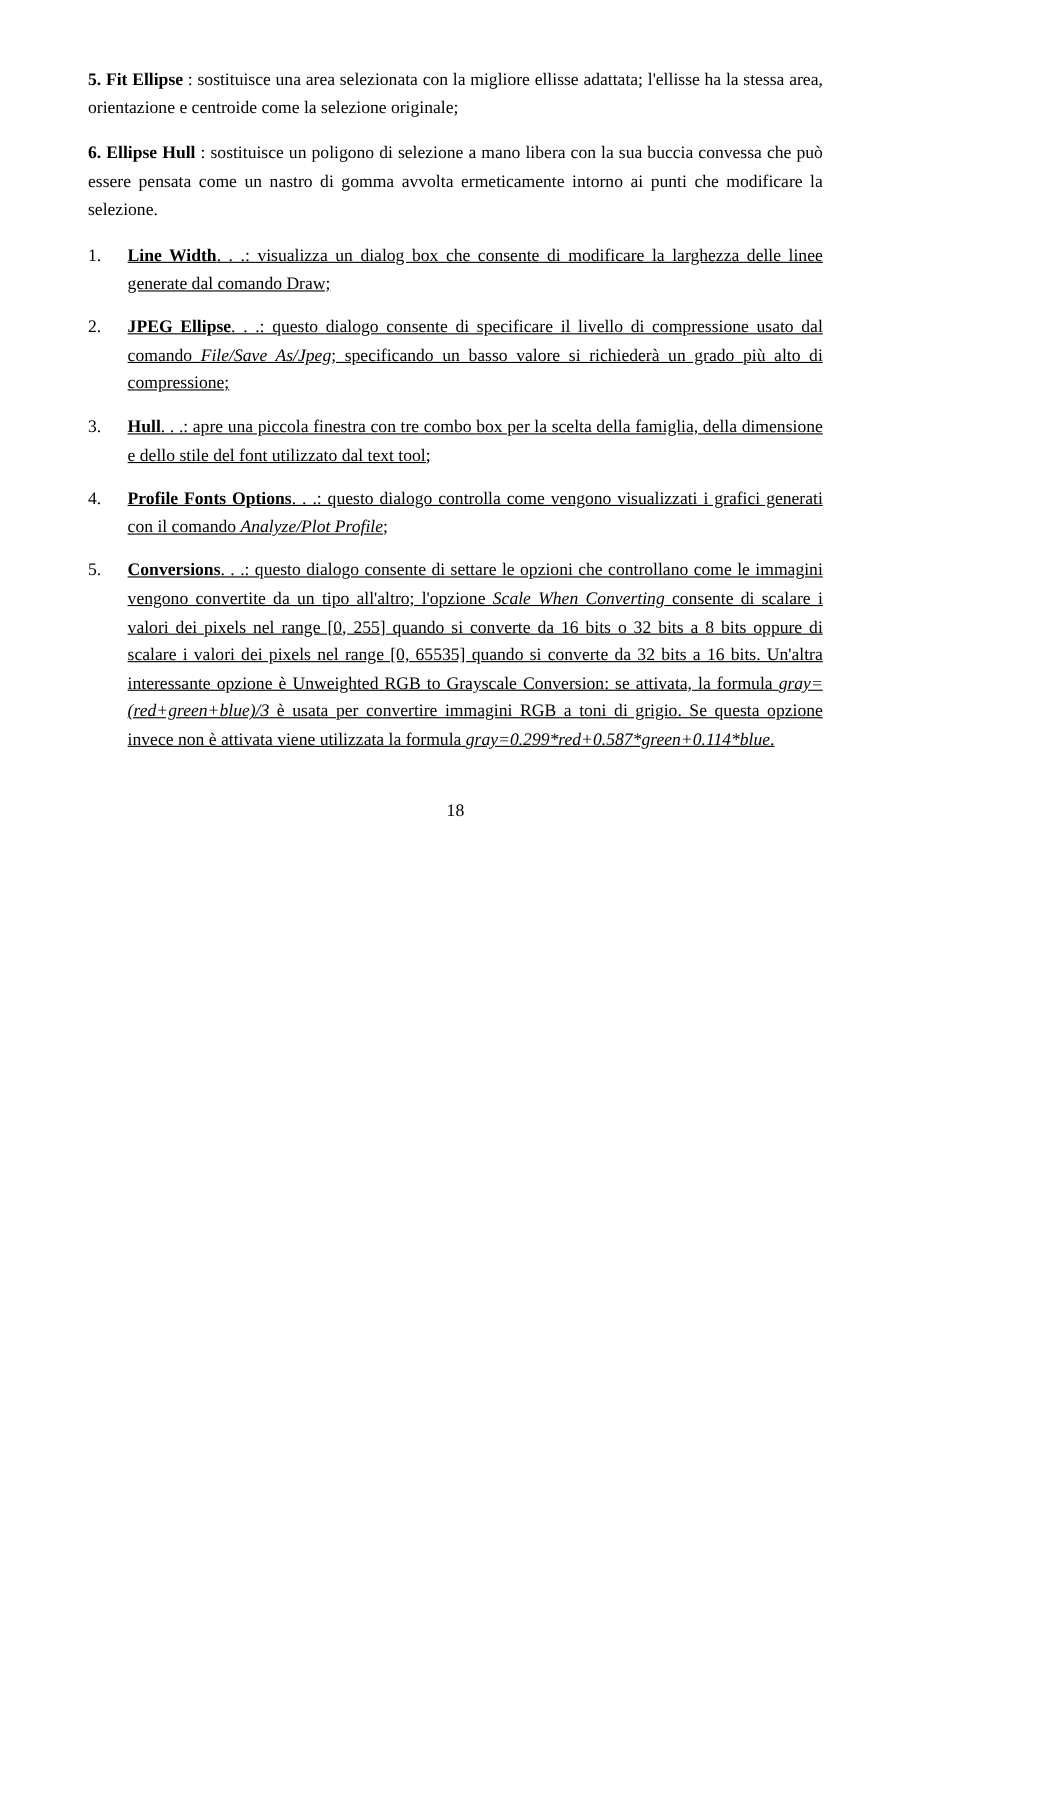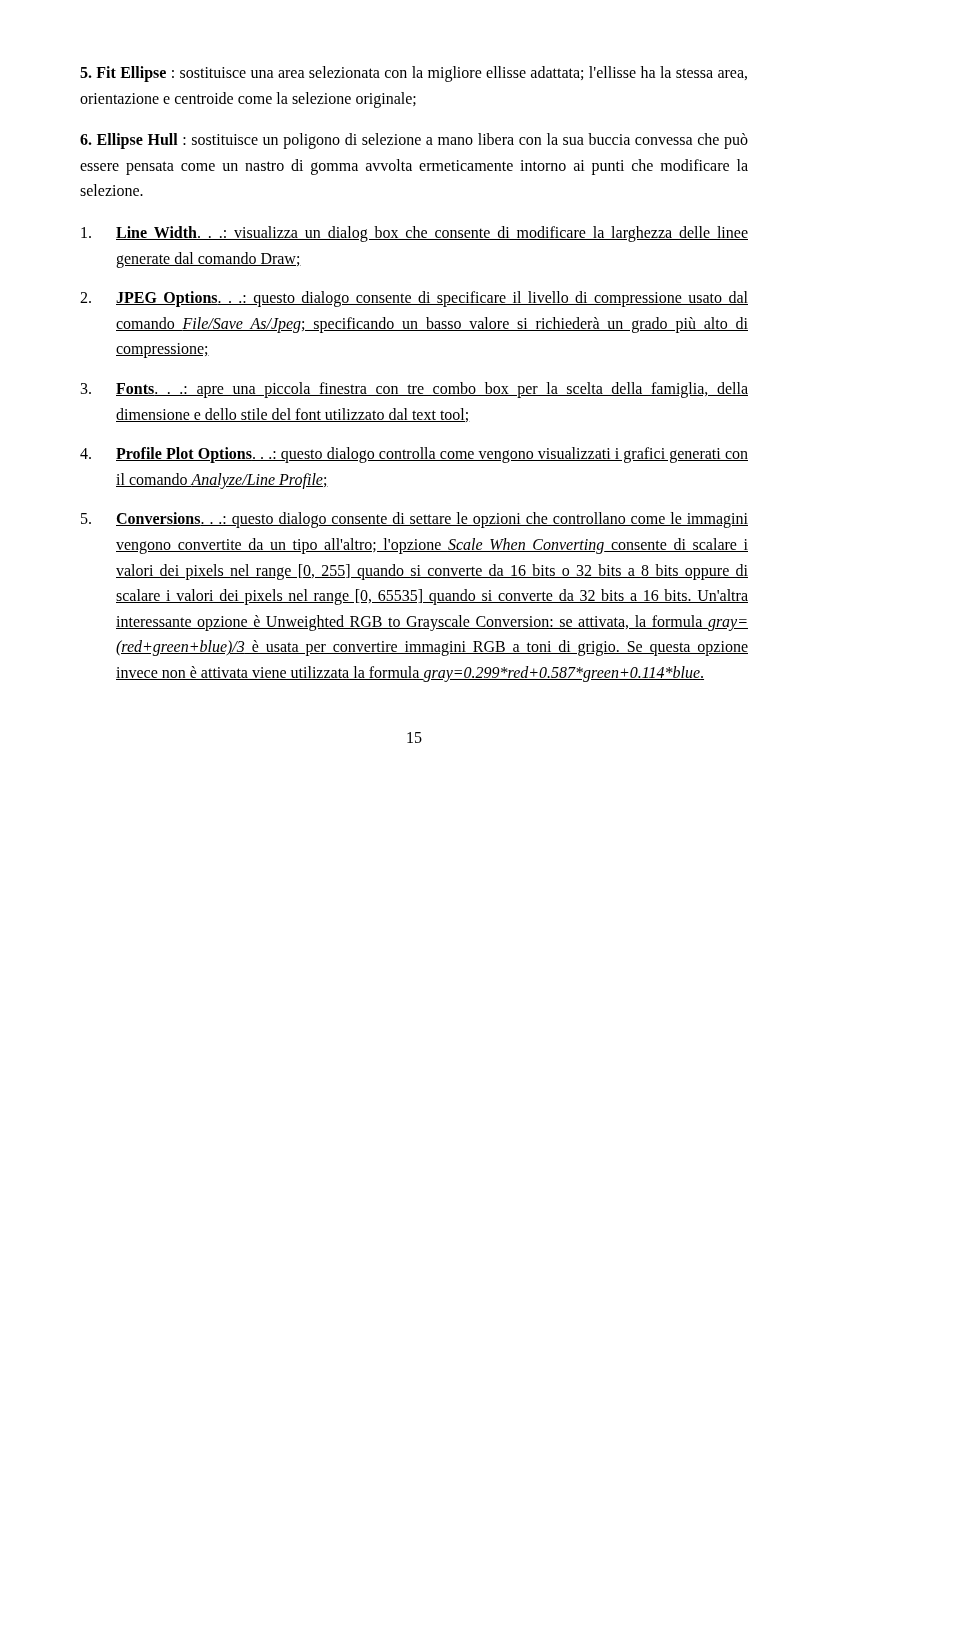--- a/index.html
+++ b/index.html
@@ -84,42 +84,42 @@
   <div class="list-item">
     <div class="list-num">1.</div>
     <div class="list-content">
       <span class="bold">Line Width</span><span>. . .: visualizza un dialog box che consente di modificare la larghezza delle linee generate dal comando Draw;</span>
     </div>
   </div>
 
   <div class="list-item">
     <div class="list-num">2.</div>
     <div class="list-content">
-      <span class="bold">JPEG Options</span><span>. . .: questo dialogo consente di specificare il livello di compressione usato dal comando <span class="italic">File/Save As/Jpeg</span>; specificando un basso valore si richiederà un grado più alto di compressione;</span>
+      <span class="bold">JPEG Ellipse</span><span>. . .: questo dialogo consente di specificare il livello di compressione usato dal comando <span class="italic">File/Save As/Jpeg</span>; specificando un basso valore si richiederà un grado più alto di compressione;</span>
     </div>
   </div>
 
   <div class="list-item">
     <div class="list-num">3.</div>
     <div class="list-content">
-      <span class="bold">Fonts</span><span>. . .: apre una piccola finestra con tre combo box per la scelta della famiglia, della dimensione e dello stile del font utilizzato dal text tool;</span>
+      <span class="bold">Hull</span><span>. . .: apre una piccola finestra con tre combo box per la scelta della famiglia, della dimensione e dello stile del font utilizzato dal text tool;</span>
     </div>
   </div>
 
   <div class="list-item">
     <div class="list-num">4.</div>
     <div class="list-content">
-      <span class="bold">Profile Plot Options</span><span>. . .: questo dialogo controlla come vengono visualizzati i grafici generati con il comando <span class="italic">Analyze/Line Profile</span>;</span>
+      <span class="bold">Profile Fonts Options</span><span>. . .: questo dialogo controlla come vengono visualizzati i grafici generati con il comando <span class="italic">Analyze/Plot Profile</span>;</span>
     </div>
   </div>
 
   <div class="list-item">
     <div class="list-num">5.</div>
     <div class="list-content">
       <span class="bold">Conversions</span><span>. . .: questo dialogo consente di settare le opzioni che controllano come le immagini vengono convertite da un tipo all'altro; l'opzione <span class="italic">Scale When Converting</span> consente di scalare i valori dei pixels nel range [0, 255] quando si converte da 16 bits o 32 bits a 8 bits oppure di scalare i valori dei pixels nel range [0, 65535] quando si converte da 32 bits a 16 bits. Un'altra interessante opzione è Unweighted RGB to Grayscale Conversion: se attivata, la formula <span class="italic">gray=(red+green+blue)/3</span> è usata per convertire immagini RGB a toni di grigio. Se questa opzione invece non è attivata viene utilizzata la formula <span class="italic">gray=0.299*red+0.587*green+0.114*blue</span>.</span>
     </div>
   </div>
 
   <div class="page-number">
-    <span>15</span>
+    <span>18</span>
   </div>
 
 </div>
 
 </body></html>

